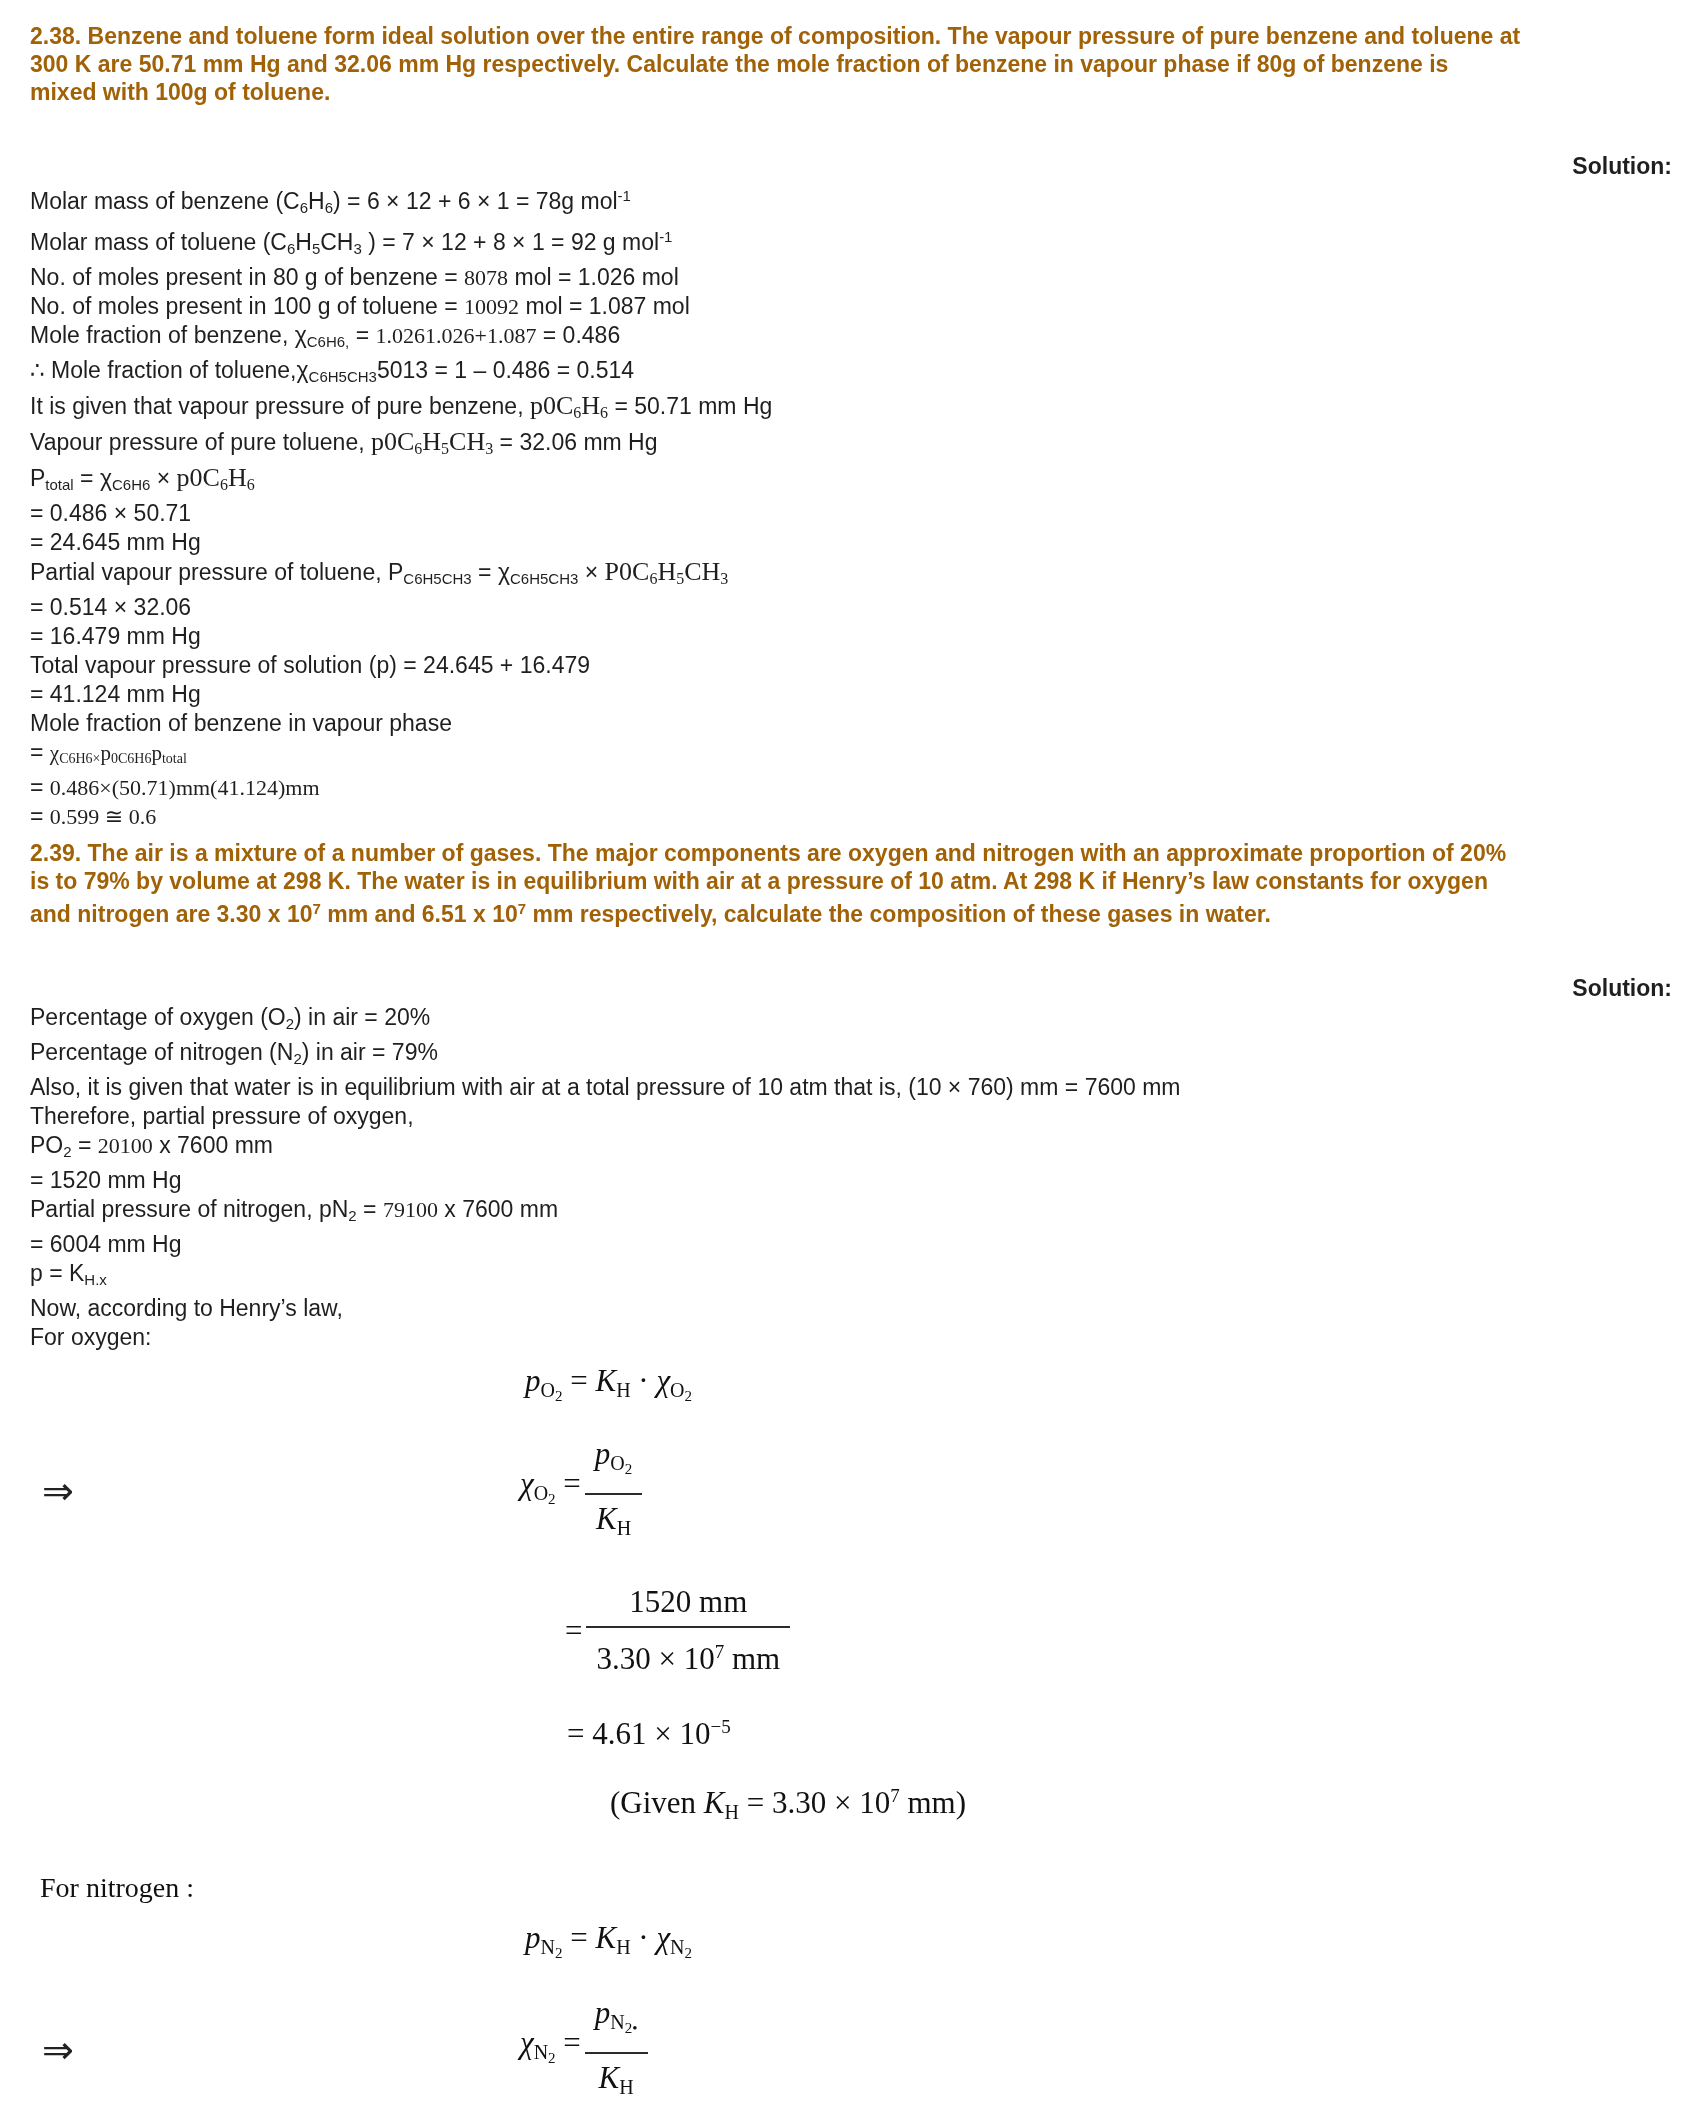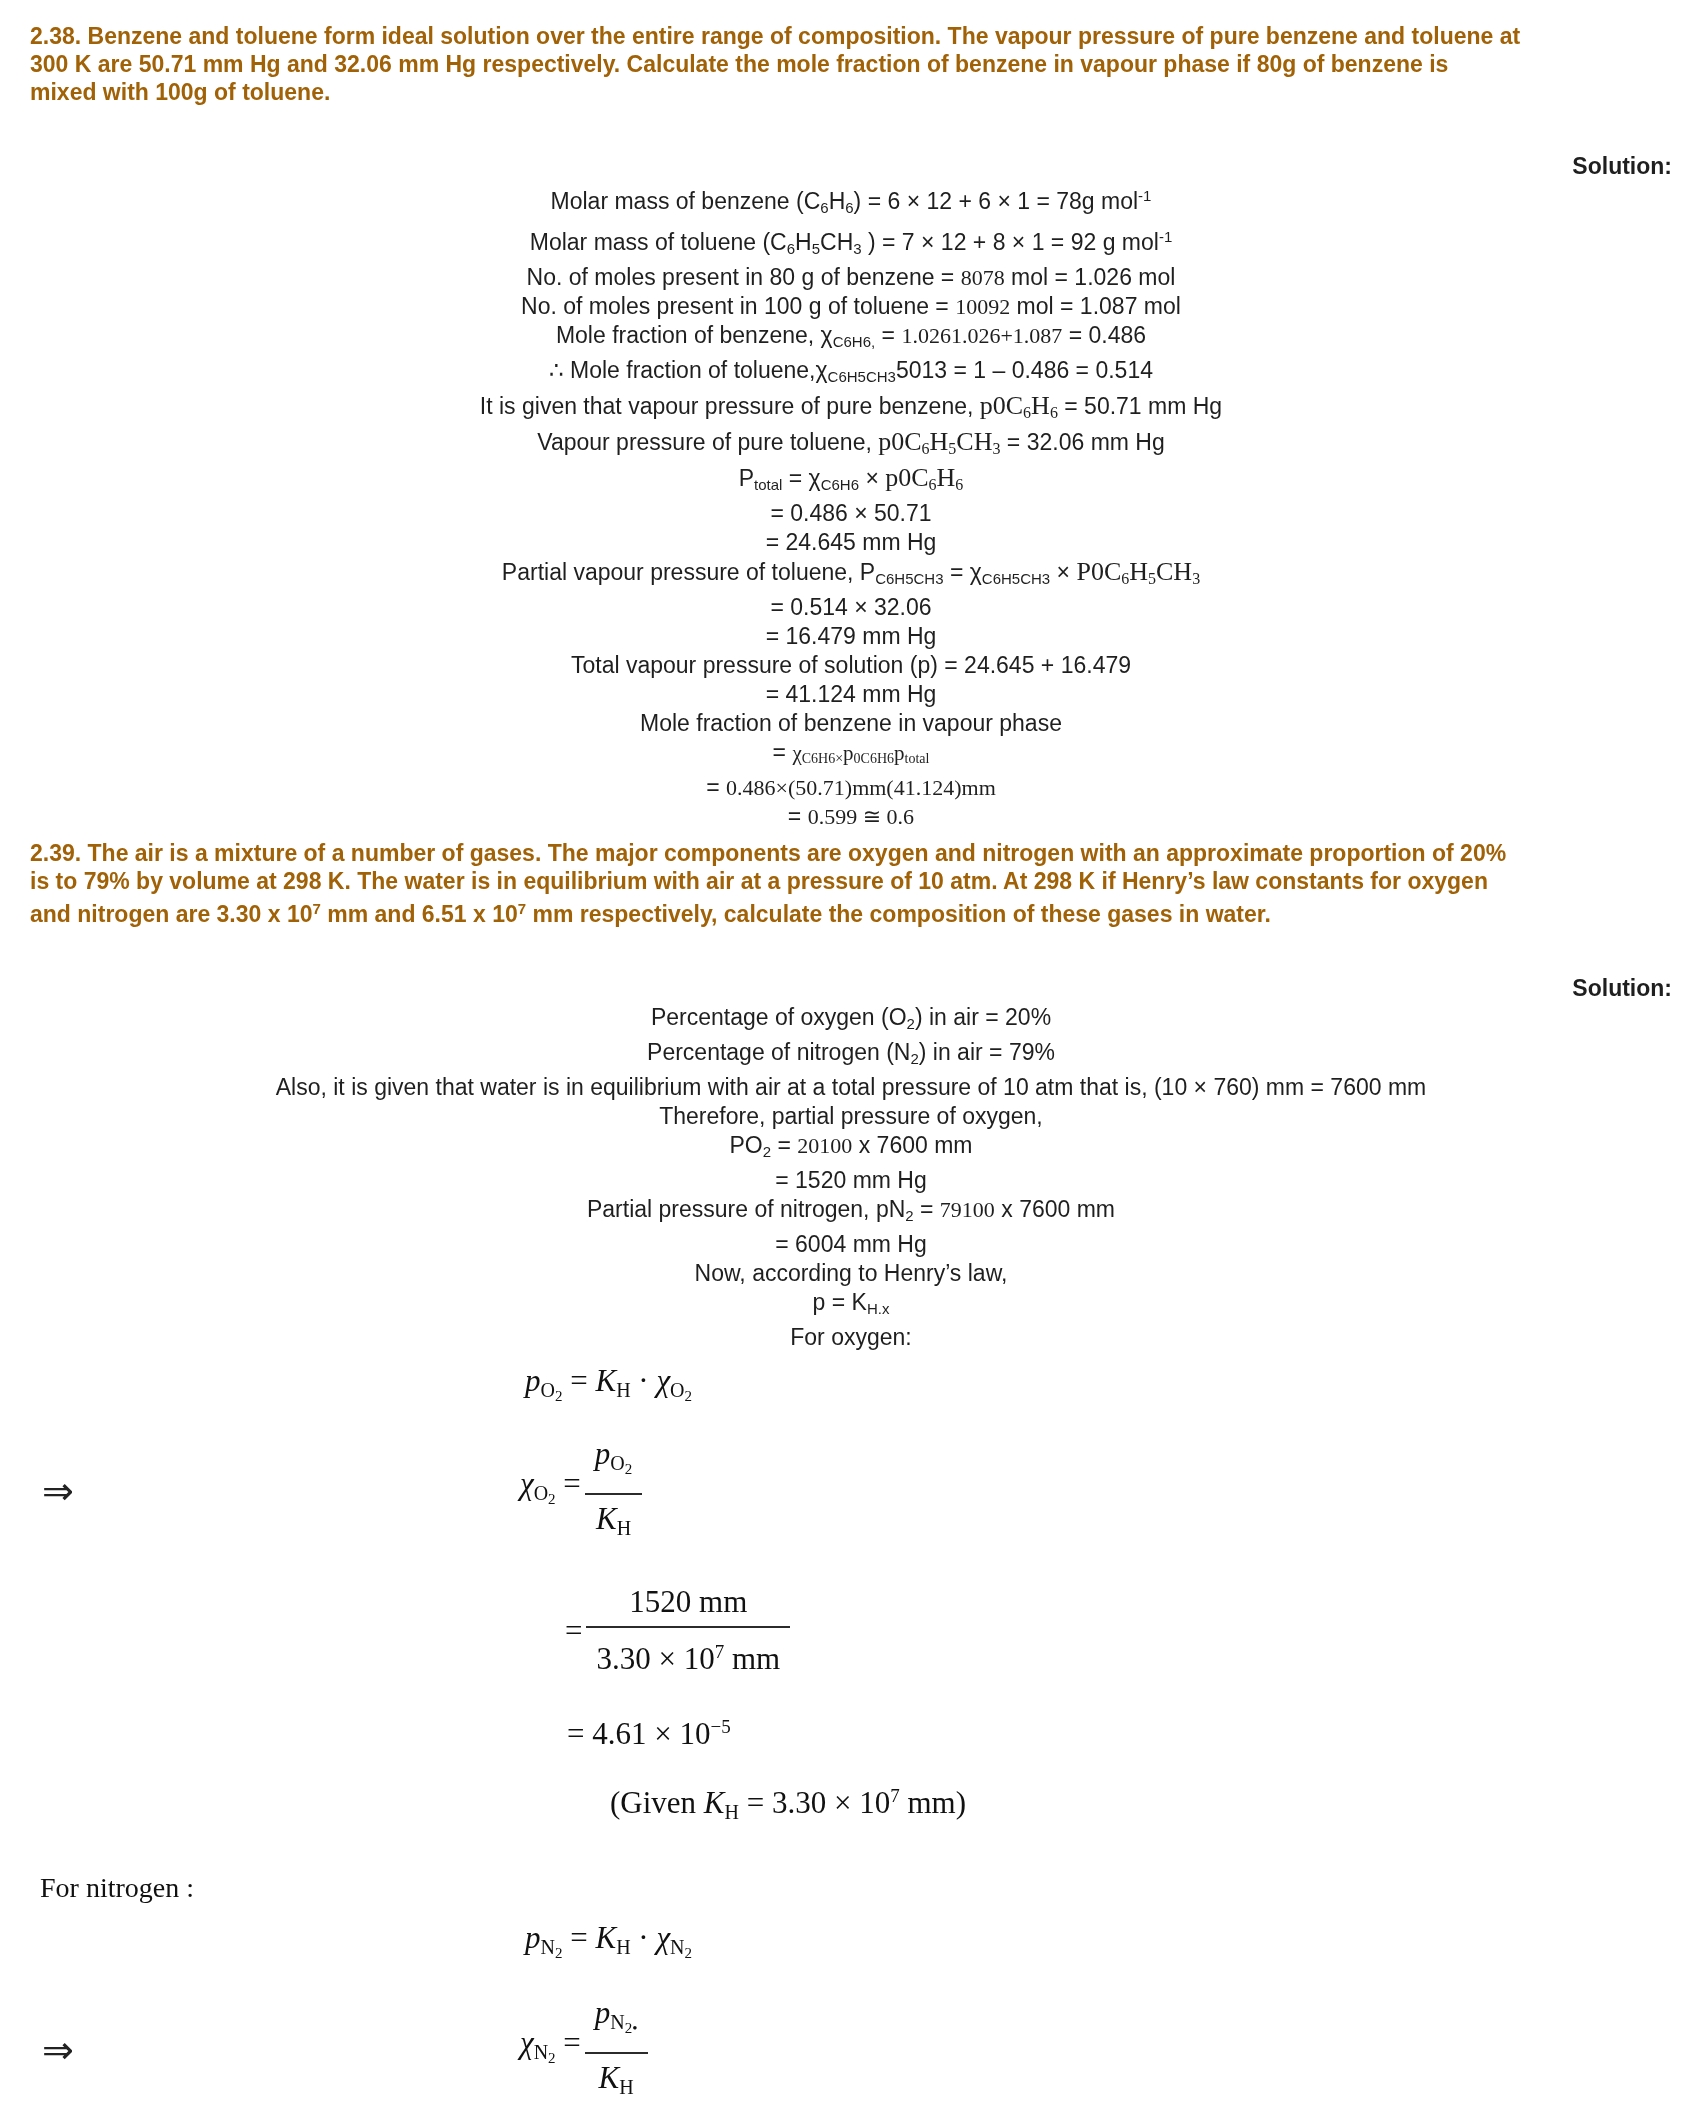--- a/index.html
+++ b/index.html
@@ -1,21 +1,21 @@
 <!DOCTYPE html>
 <html><head>
 <meta charset="utf-8">
 <style>
   html,body{margin:0;padding:0;background:#ffffff;}
   body{width:1700px;height:2127px;overflow:hidden;font-family:"Liberation Sans",sans-serif;color:#1f1f1f;}
   .page{padding:22px 28px 10px 30px;}
   .hline{font-weight:bold;font-size:23px;line-height:28px;white-space:nowrap;color:#a16207;}
   .heading{margin-bottom:0;}
   .sol-label{font-weight:bold;font-size:23px;line-height:29px;margin-top:46px;text-align:right;}
-  .line{font-size:23px;line-height:29px;min-height:29px;white-space:nowrap;text-align:center;}
+  .line{font-size:23px;line-height:29px;min-height:29px;white-space:nowrap;}
   .seg-sub{font-size:15px;vertical-align:-4px;}
   .seg-sup{font-size:15px;vertical-align:8px;}
   .seg-sf{font-family:"Liberation Serif",serif;font-size:22px;}
   .seg-sfb{font-family:"Liberation Serif",serif;font-size:26px;}
   .seg-sfbsub{font-family:"Liberation Serif",serif;font-size:16px;vertical-align:-4px;}
   .seg-sfsm{font-family:"Liberation Serif",serif;font-size:21px;}
   .seg-sfsmsub{font-family:"Liberation Serif",serif;font-size:14px;vertical-align:-3px;}
   .seg-sfnote{font-family:"Liberation Serif",serif;font-size:15px;}
   .seg-sfnotesub{font-family:"Liberation Serif",serif;font-size:13px;vertical-align:-3px;}
   
@@ -86,22 +86,22 @@
     <div class="sol-label">Solution:</div>
     <div>
         <div class="line"><span>Percentage of oxygen (O</span><span class="seg-sub">2</span><span>) in air = 20%</span></div>
         <div class="line"><span>Percentage of nitrogen (N</span><span class="seg-sub">2</span><span>) in air = 79%</span></div>
         <div class="line"><span>Also, it is given that water is in equilibrium with air at a total pressure of 10 atm that is, (10 × 760) mm = 7600 mm</span></div>
         <div class="line"><span>Therefore, partial pressure of oxygen,</span></div>
         <div class="line"><span>PO</span><span class="seg-sub">2</span><span> = </span><span class="seg-sf">20100</span><span> x 7600 mm</span></div>
         <div class="line"><span>= 1520 mm Hg</span></div>
         <div class="line"><span>Partial pressure of nitrogen, pN</span><span class="seg-sub">2</span><span> = </span><span class="seg-sf">79100</span><span> x 7600 mm</span></div>
         <div class="line"><span>= 6004 mm Hg</span></div>
+        <div class="line"><span>p = K</span><span class="seg-sub">H.x</span></div>
         <div class="line"><span>Now, according to Henry’s law,</span></div>
-        <div class="line"><span>p = K</span><span class="seg-sub">H.x</span></div>
         <div class="line"><span>For oxygen:</span></div>
       </div>
 
     <div class="math-block">
       <div class="m-line m-eq1"><span class="seg-mi">p</span><span class="seg-ms">O</span><span class="seg-ms2">2</span><span class="seg-mr"> = </span><span class="seg-mi">K</span><span class="seg-ms">H</span><span class="seg-mr"> · </span><span class="seg-mi">χ</span><span class="seg-ms">O</span><span class="seg-ms2">2</span></div>
       <div class="m-row m-eq2">
         <span class="imply">⇒</span>
         <span class="m-part"><span class="seg-mi">χ</span><span class="seg-ms">O</span><span class="seg-ms2">2</span><span class="seg-mr"> = </span></span>
         <span class="frac">
           <span class="num"><span class="seg-mi">p</span><span class="seg-ms">O</span><span class="seg-ms2">2</span></span>

